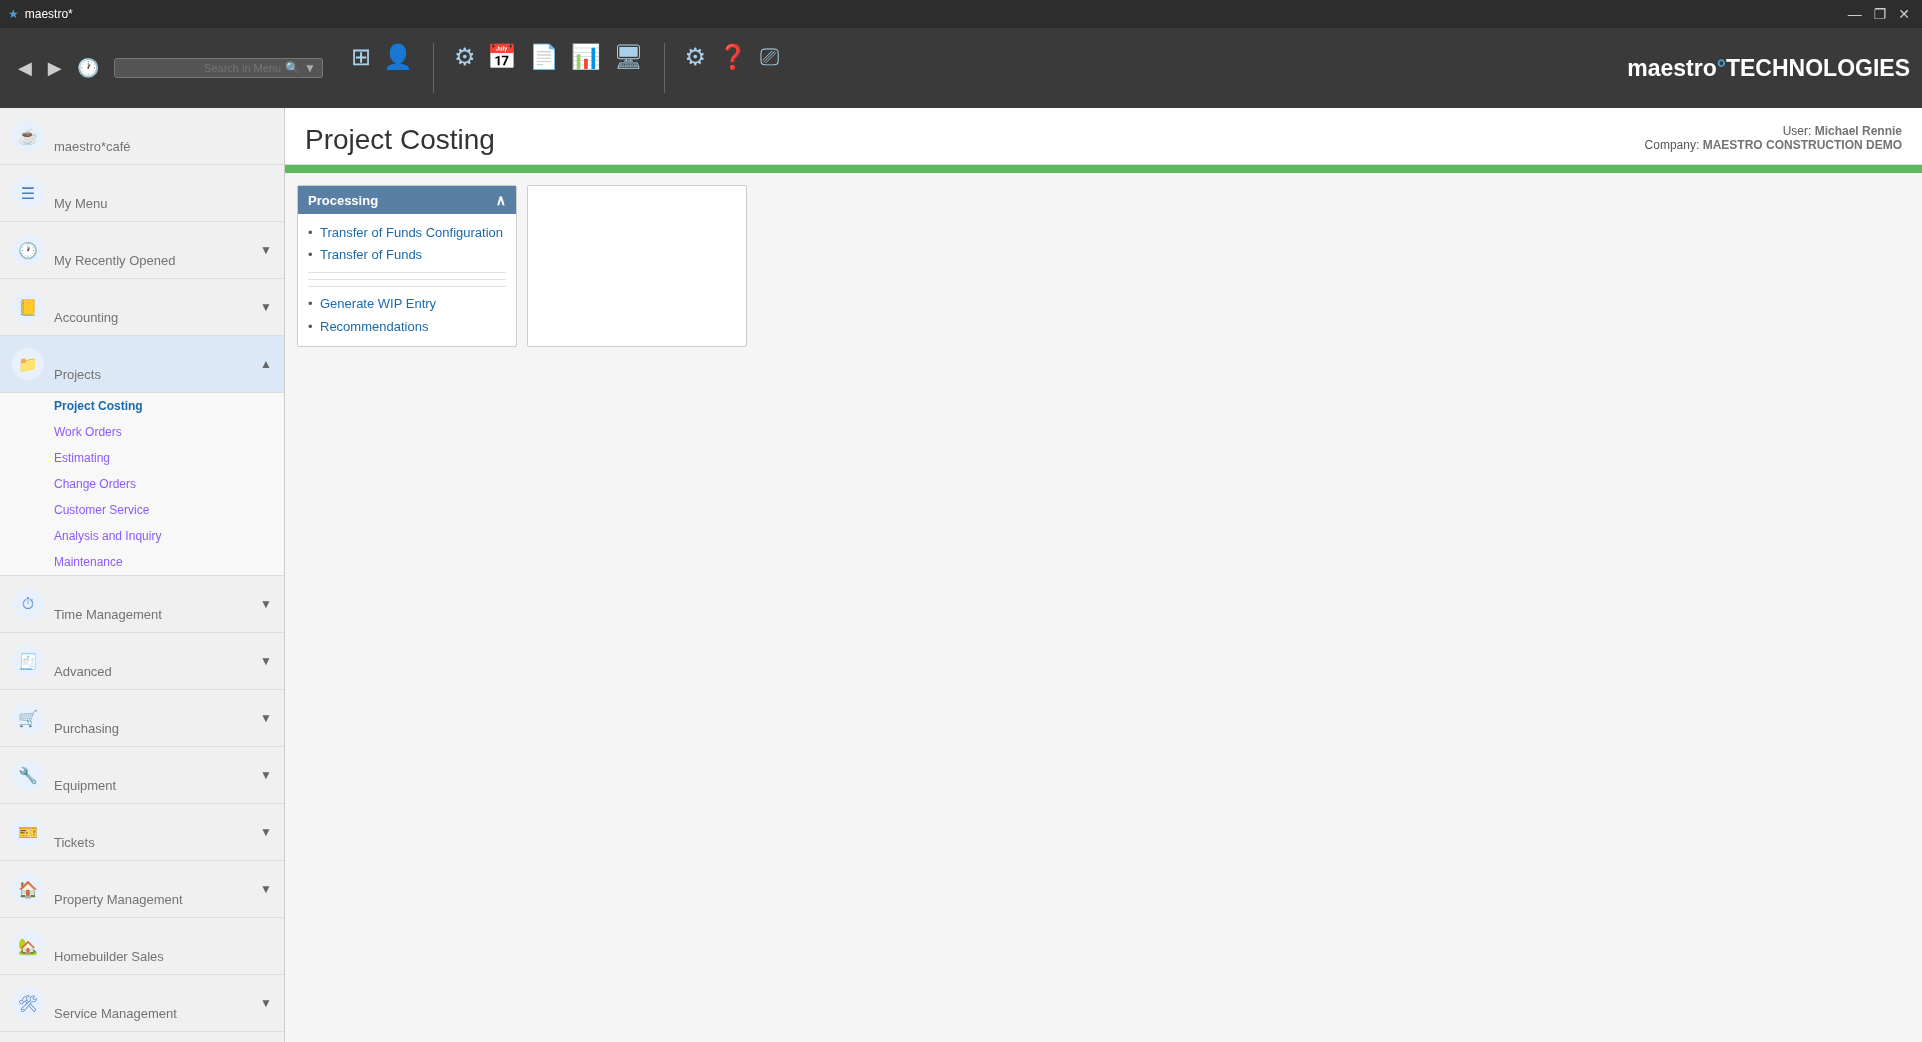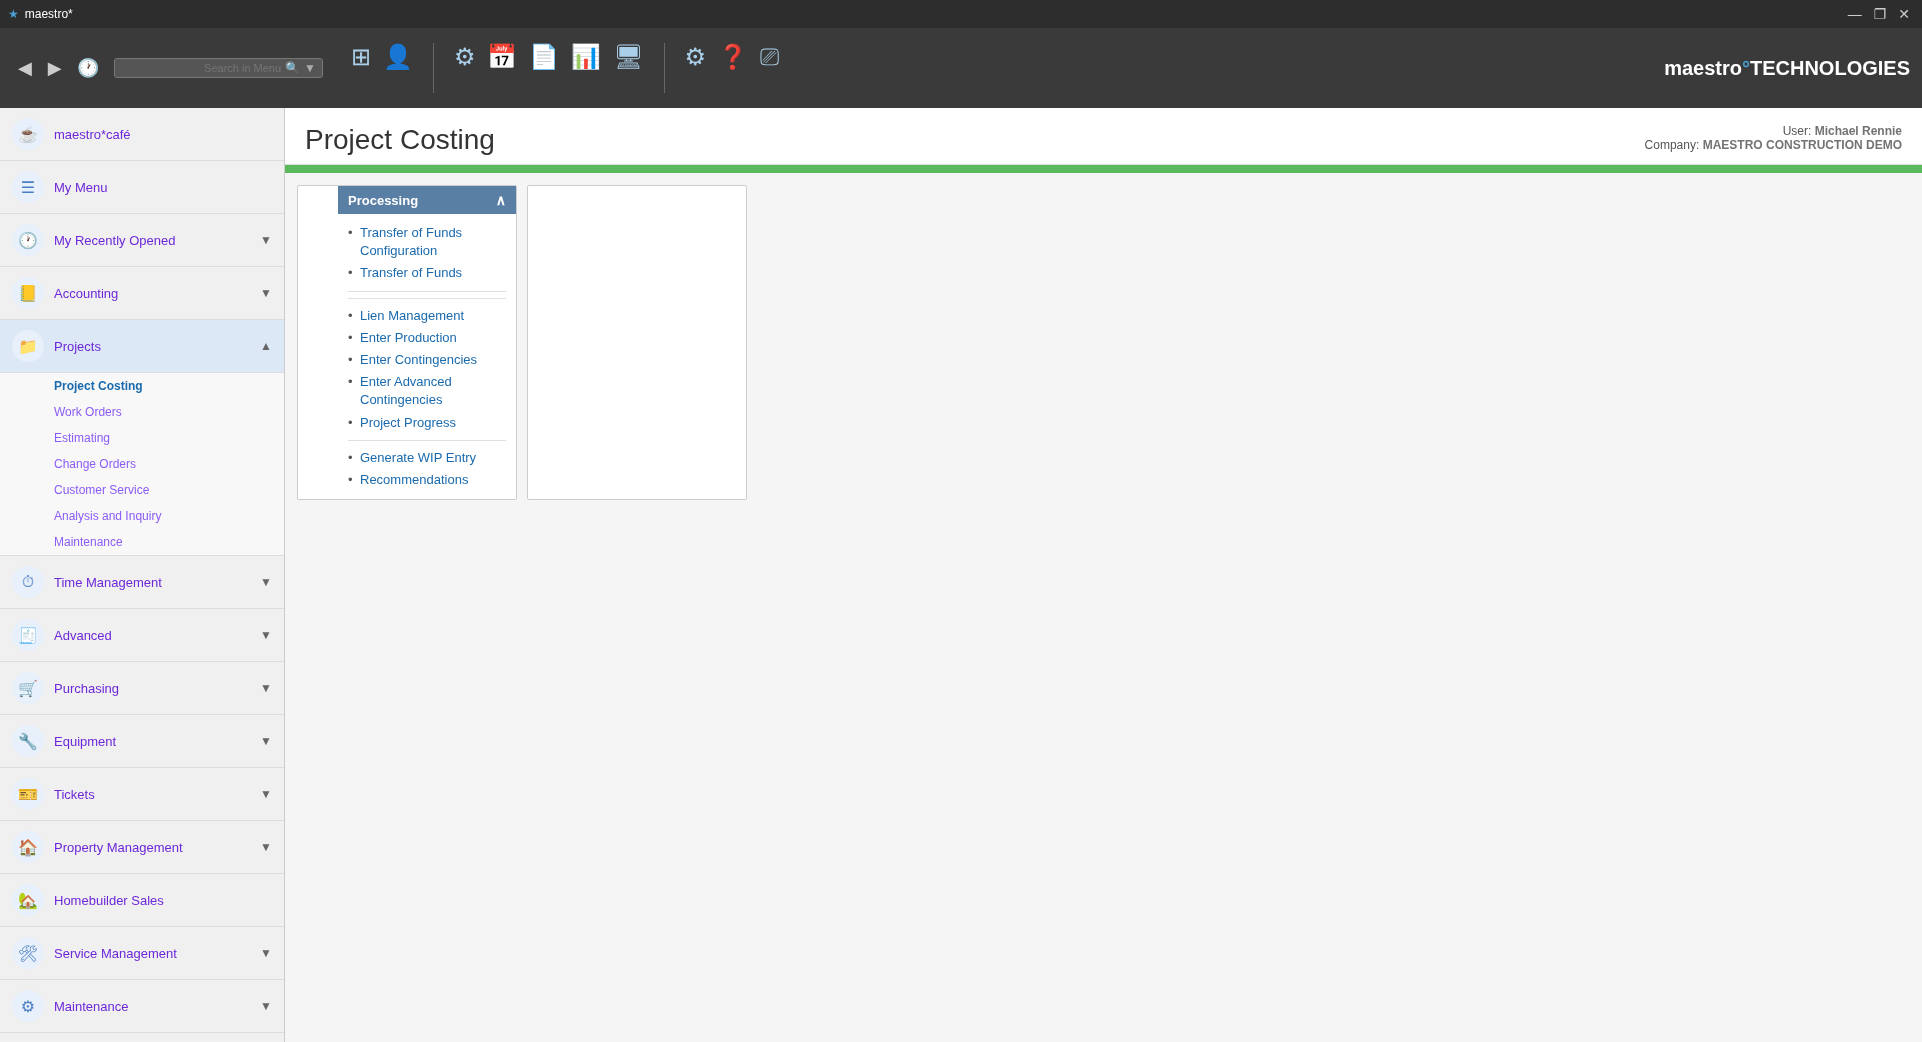--- a/index.html
+++ b/index.html
@@ -53,21 +53,21 @@
       border: none;
       color: white;
       outline: none;
       width: 160px;
       font-size: 11px;
     }
     .toolbar-icons { display: flex; gap: 12px; margin-left: 20px; }
     .toolbar-icon { color: #aacfe8; font-size: 24px; cursor: pointer; display: flex; flex-direction: column; align-items: center; }
     .toolbar-separator { width: 1px; background: #666; height: 50px; margin: 0 8px; }
     .toolbar-right { margin-left: auto; }
-    .maestro-logo { color: white; font-size: 20px; font-weight: bold; }
+    .maestro-logo { color: white; font-size: 23px; font-weight: bold; }
     .maestro-logo span { color: #4a9fd4; }
 
     
     .main-layout { display: flex; height: calc(1042px - 28px - 80px); }
 
     
     .sidebar {
       width: 285px;
       background: #f0f0f0;
       border-right: 1px solid #ccc;
@@ -100,21 +100,21 @@
     .icon-projects { background: #e8f0fb; color: #4a7fc1; }
     .icon-time { background: #e8f0fb; color: #4a7fc1; }
     .icon-invoicing { background: #e8f0fb; color: #4a7fc1; }
     .icon-purchasing { background: #e8f0fb; color: #4a7fc1; }
     .icon-equipment { background: #e8f0fb; color: #4a7fc1; }
     .icon-tickets { background: #e8f0fb; color: #4a7fc1; }
     .icon-property { background: #e8f0fb; color: #4a7fc1; }
     .icon-homebuilder { background: #e8f0fb; color: #4a7fc1; }
     .icon-service { background: #e8f0fb; color: #4a7fc1; }
     .icon-maintenance { background: #e8f0fb; color: #4a7fc1; }
-    .sidebar-label { flex: 1; font-size: 13px; color: #6d28d9; font-weight: 500; }
+    .sidebar-label { flex: 1; font-size: 13px; color: #737373; font-weight: 500; margin-top: 21px; }
     .sidebar-chevron { color: #666; font-size: 12px; }
 
     
     .sidebar-submenu {
       background: #f8f8f8;
       border-bottom: 1px solid #ddd;
     }
     .sidebar-submenu-item {
       padding: 6px 12px 6px 54px;
       cursor: pointer;
@@ -158,21 +158,20 @@
       overflow-x: auto;
     }
 
     
     .card {
       background: white;
       border: 1px solid #ccc;
       border-radius: 2px;
       min-width: 195px;
       flex-shrink: 0;
-      padding-left: 40px;
     }
     .card-header {
       background: #5a7fa5;
       color: white;
       padding: 6px 10px;
       font-size: 13px;
       font-weight: 600;
       display: flex;
       justify-content: space-between;
       align-items: center;
@@ -372,27 +371,20 @@
           <span>Processing</span>
           <span class="chevron-icon">∧</span>
         </div>
         <div class="card-body">
           <ul>
             <li>Transfer of Funds Configuration</li>
             <li>Transfer of Funds</li>
           </ul>
           <div class="card-divider"></div>
           <div class="card-divider"></div>
-          <ul>
-            <li>Lien Management</li>
-            <li>Enter Production</li>
-            <li>Enter Contingencies</li>
-            <li>Enter Advanced Contingencies</li>
-            <li>Project Progress</li>
-          </ul>
           <div class="card-divider"></div>
           <ul>
             <li>Generate WIP Entry</li>
             <li>Recommendations</li>
           </ul>
         </div>
       </div>
 
       <div class="card card-dispatch" style="margin-top: 0;">
 

